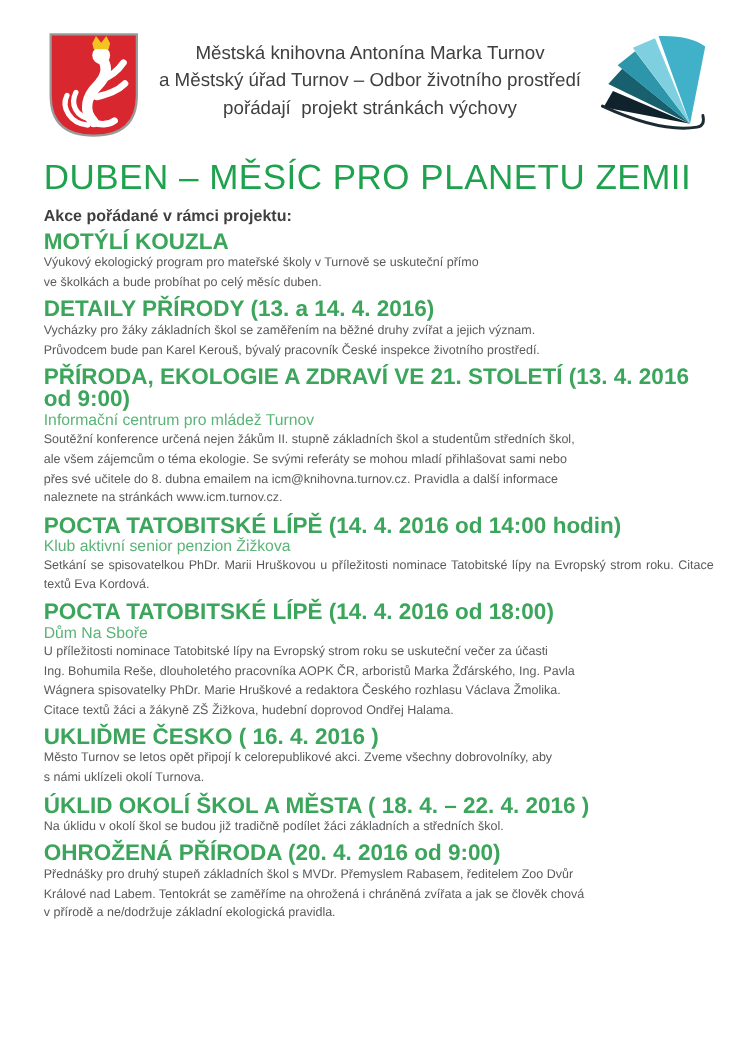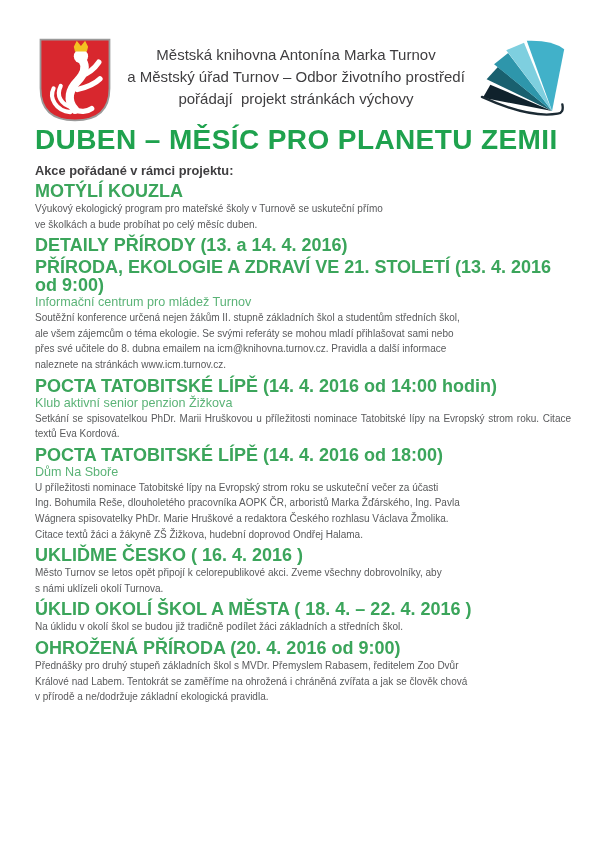--- a/index.html
+++ b/index.html
@@ -1,31 +1,31 @@
 <!DOCTYPE html>
 <html style="--title-green: #1FA24E; --heading-green: #3BA55B; --venue-green: #5BB377; --body-gray: #595A5C; --dark-text: #3F3E40; --shield-red: #D8272E; --crown-gold: #F4C221; --book-teal: #41B1C9; --ring-green-light: #8CC640; --ring-green-dark: #108A3E; --ocean-blue: #5BC0E8; --land-green: #3FA845; --banner-green-light: #63B831; --banner-green-dark: #1D8F3A;"><head>
 <meta charset="utf-8">
 <style>
   html,body{margin:0;padding:0}
   body{
     width:601px;height:850px;background:#ffffff;overflow:hidden;
     font-family:"Liberation Sans",sans-serif;
     color:var(--body-gray,#595A5C);
   }
-  .page{padding:36px 30px 0 35px;box-sizing:border-box;width:601px;height:850px}
+  .page{padding:24px 30px 0 35px;box-sizing:border-box;width:601px;height:850px}
 
   
   .hdr{display:flex;align-items:flex-start}
   .coa{width:80px;height:88px;flex:0 0 auto}
   .book{width:94px;height:86px;flex:0 0 auto;margin-top:2px}
   .hdr-center{flex:1;text-align:center;padding-top:8px}
   .hdr-line{font-size:15px;line-height:22px;font-weight:500;color:var(--dark-text,#3F3E40);white-space:pre-wrap}
 
   
-  .title{font-size:28px;font-weight:700;color:var(--title-green,#1FA24E);letter-spacing:.4px;line-height:32px}
+  .title{margin-top:14px;font-size:28px;font-weight:400;color:var(--title-green,#1FA24E);letter-spacing:.4px;line-height:32px}
   .intro{margin-top:7px;font-size:12.8px;font-weight:700;color:var(--dark-text,#3F3E40);line-height:15px}
 
   
   .event{margin-top:4px}
   .ev-head{margin:4px 0 0;font-size:18px;font-weight:700;color:var(--heading-green,#3BA55B);line-height:18px}
   .ev-venue{font-size:12.6px;color:var(--venue-green,#5BB377);line-height:14px;margin-top:1px}
   .ev-venue:empty{display:none}
   .ev-body{margin:1px 0 0;font-size:10px;line-height:15.6px;color:var(--body-gray,#595A5C);white-space:pre-line}
   .ev-body.just{text-align:justify}
 </style>
@@ -70,20 +70,22 @@
     <section class="event">
       <h2 class="ev-head">MOTÝLÍ KOUZLA</h2>
 
       <p class="ev-body">Výukový ekologický program pro mateřské školy v Turnově se uskuteční přímo
 ve školkách a bude probíhat po celý měsíc duben.</p>
     </section>
 
     <section class="event">
       <h2 class="ev-head">DETAILY PŘÍRODY (13. a 14. 4. 2016)</h2>
 
+      <p class="ev-body">Vycházky pro žáky základních škol se zaměřením na běžné druhy zvířat a jejich význam.
+Průvodcem bude pan Karel Kerouš, bývalý pracovník České inspekce životního prostředí.</p>
     </section>
 
     <section class="event">
       <h2 class="ev-head">PŘÍRODA, EKOLOGIE A ZDRAVÍ VE 21. STOLETÍ (13. 4. 2016 od 9:00)</h2>
       <div class="ev-venue">Informační centrum pro mládež Turnov</div>
       <p class="ev-body">Soutěžní konference určená nejen žákům II. stupně základních škol a studentům středních škol,
 ale všem zájemcům o téma ekologie. Se svými referáty se mohou mladí přihlašovat sami nebo
 přes své učitele do 8. dubna emailem na icm@knihovna.turnov.cz. Pravidla a další informace
 naleznete na stránkách www.icm.turnov.cz.</p>
     </section>

